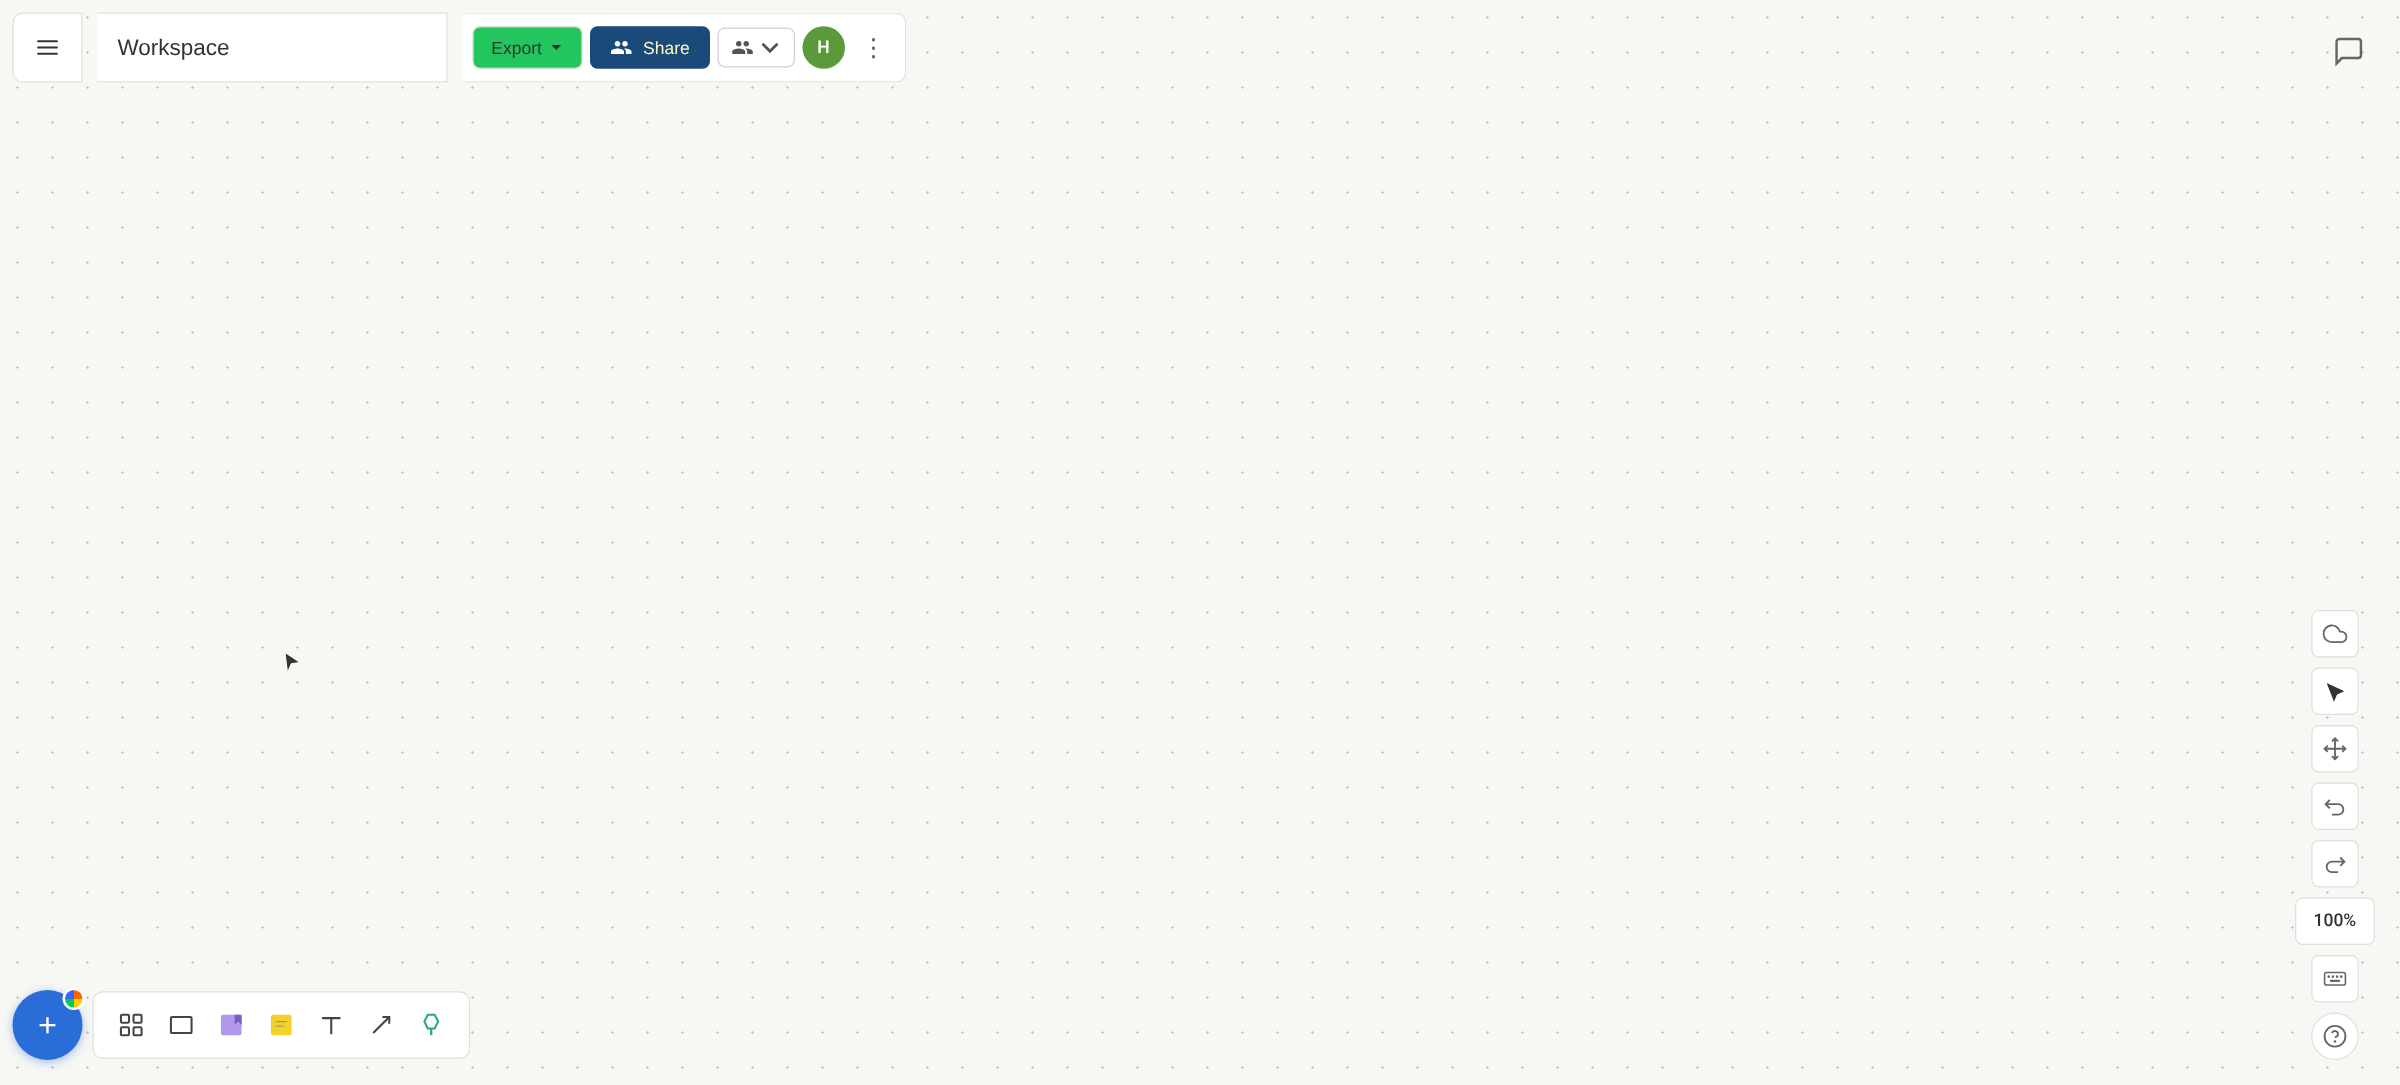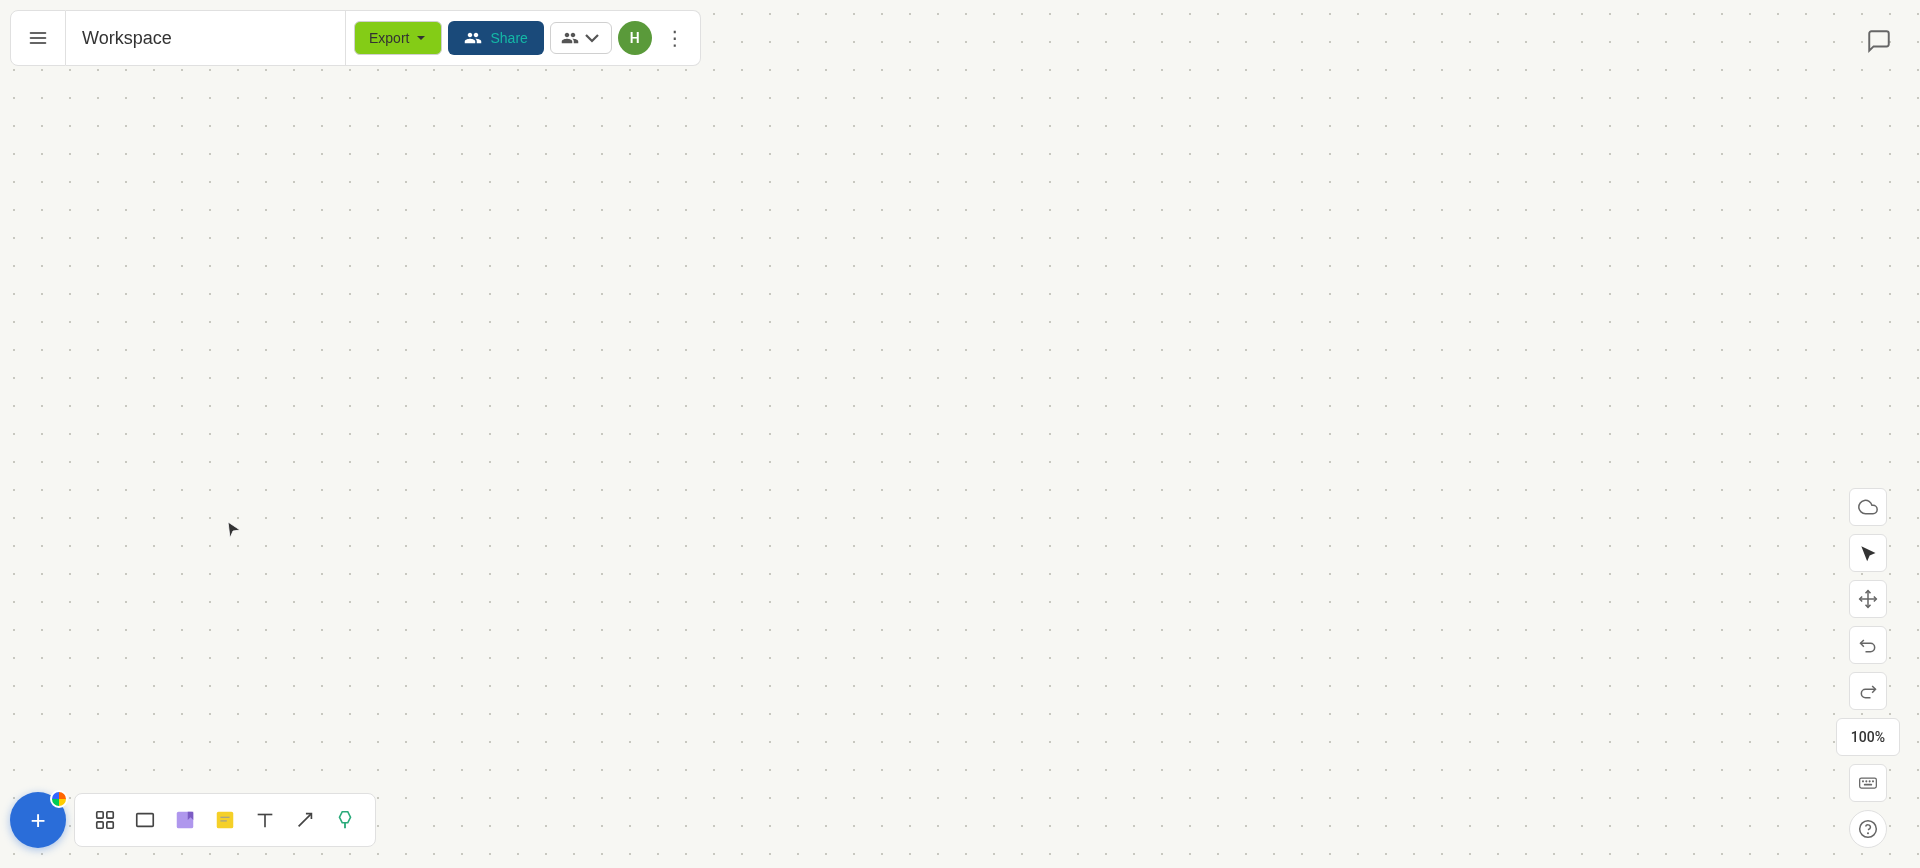--- a/index.html
+++ b/index.html
@@ -25,21 +25,21 @@
       background-size: 28px 28px;
     }
 
     
     .toolbar {
       position: absolute;
       top: 10px;
       left: 10px;
       display: flex;
       align-items: flex-start;
-      gap: 0;
+      gap: 12px;
       z-index: 10;
     }
 
     .menu-button {
       width: 56px;
       height: 56px;
       background: white;
       border: 1px solid #e0e0e0;
       border-radius: 8px 0 0 8px;
       display: flex;
@@ -87,21 +87,21 @@
       gap: 6px;
     }
 
     .export-btn {
       display: flex;
       align-items: center;
       gap: 6px;
       padding: 8px 14px;
       border: 1px solid #d0d0d0;
       border-radius: 6px;
-      background: #84cc16;
+      background: #22c55e;
       cursor: pointer;
       font-size: 14px;
       color: #333;
       font-weight: 500;
     }
 
     .export-btn svg {
       width: 12px;
       height: 12px;
     }
@@ -109,21 +109,21 @@
     .share-btn {
       display: flex;
       align-items: center;
       gap: 8px;
       padding: 8px 16px;
       border: none;
       border-radius: 6px;
       background: #1a4a7a;
       cursor: pointer;
       font-size: 14px;
-      color: #14b8a6;
+      color: #fef9c3;
       font-weight: 500;
     }
 
     .share-btn svg {
       width: 18px;
       height: 18px;
       fill: white;
     }
 
     .collab-btn {

